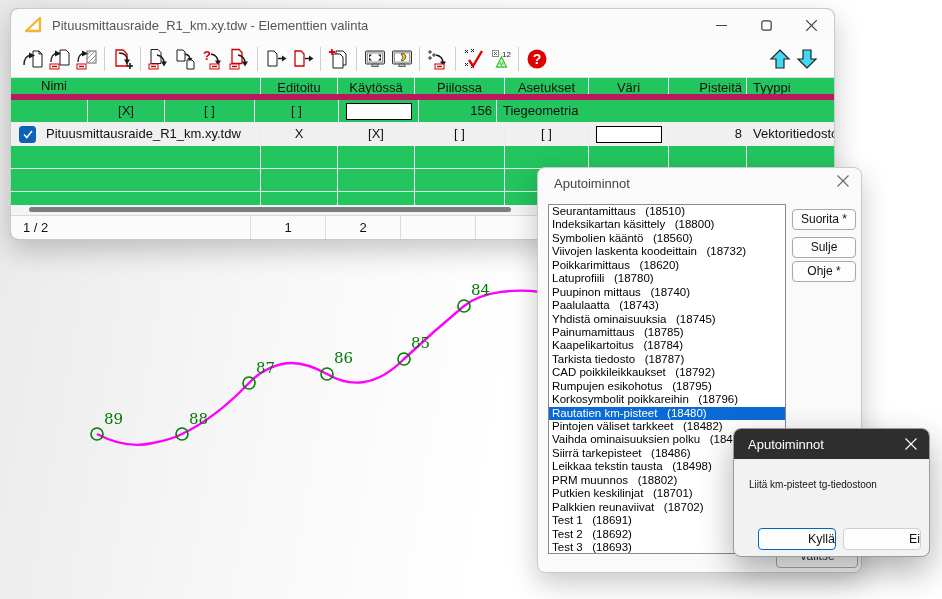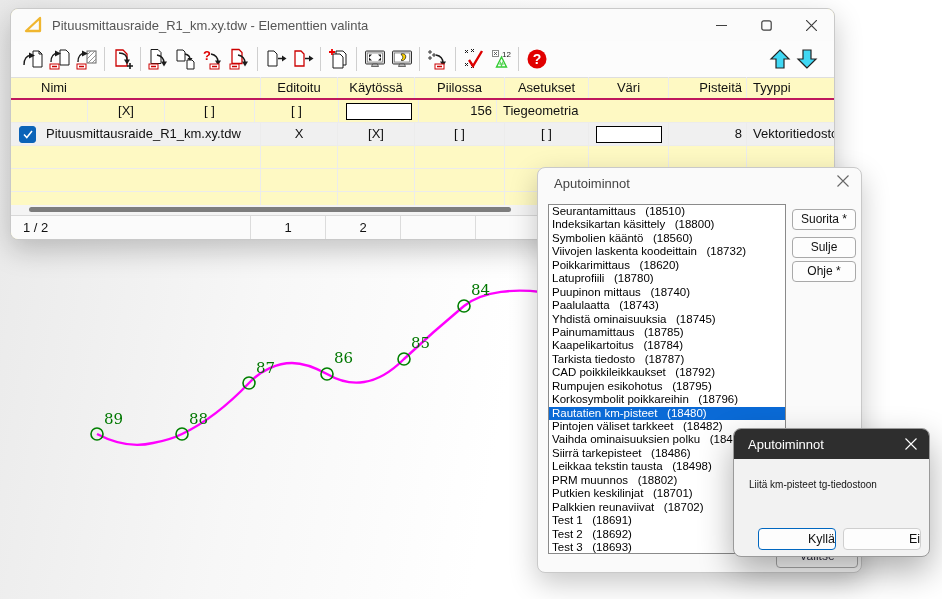--- a/index.html
+++ b/index.html
@@ -8,36 +8,36 @@
     font-family:"Liberation Sans",sans-serif;
     background:linear-gradient(100deg,#e9e9e9 0%,#f7f7f7 30%,#ffffff 55%);
   }
   svg{display:block}
   
   #canvas-svg{position:absolute;left:0;top:0;z-index:1}
   .pt-label{font-family:"DejaVu Serif",serif;font-size:15px}
   
   .main-window{
     position:absolute;left:10px;top:8px;width:825px;height:232px;z-index:10;
-    background:#fef9c3;border:1px solid #c9c9c9;border-radius:8px;
+    background:#22c55e;border:1px solid #c9c9c9;border-radius:8px;
     box-shadow:0 10px 28px rgba(0,0,0,.22);overflow:hidden;box-sizing:border-box;
   }
   .titlebar{height:32px;display:flex;align-items:center;padding-left:12px;background:#fbfbfb}
   .app-icon{margin-right:9px}
   .title-text{font-size:13px;color:#555;white-space:nowrap}
   .caption-controls{margin-left:auto;display:flex;height:100%}
   .cap-btn{width:45px;height:100%;display:flex;align-items:center;justify-content:center;color:#404040}
   .toolbar{height:36px;display:flex;align-items:center;padding:0 8px;background:#fcfcfc;border-bottom:1px solid #dedede}
   .tbtn{width:27px;height:27px;display:flex;align-items:center;justify-content:center;background:none;border:none;padding:0}
   .tsep{width:1px;height:24px;background:#cfcfcf;margin:0 4px}
   .tb-spacer{flex:1}
   
   .etable{position:absolute;left:0;top:68px;width:825px;font-size:13px;color:#111}
   .trow{display:flex;height:23px;line-height:22px;border-bottom:1px solid #ececec;box-sizing:border-box}
-  .thead{border-bottom:2px solid #be185d}
+  .thead{border-bottom:6px solid #be185d}
   .cell{border-right:1px solid #ececec;box-sizing:border-box;overflow:hidden;white-space:nowrap}
   .col-name{width:250px;display:flex;align-items:center}
   .col-edit{width:77px;text-align:center}
   .col-used{width:77px;text-align:center}
   .col-hidden{width:90px;text-align:center}
   .col-set{width:84px;text-align:center}
   .col-color{width:80px;display:flex;align-items:center;justify-content:center}
   .col-pts{width:78px;text-align:right;padding-right:4px}
   .col-type{flex:1;padding-left:6px;border-right:none}
   .thead .col-name{padding-left:30px}

